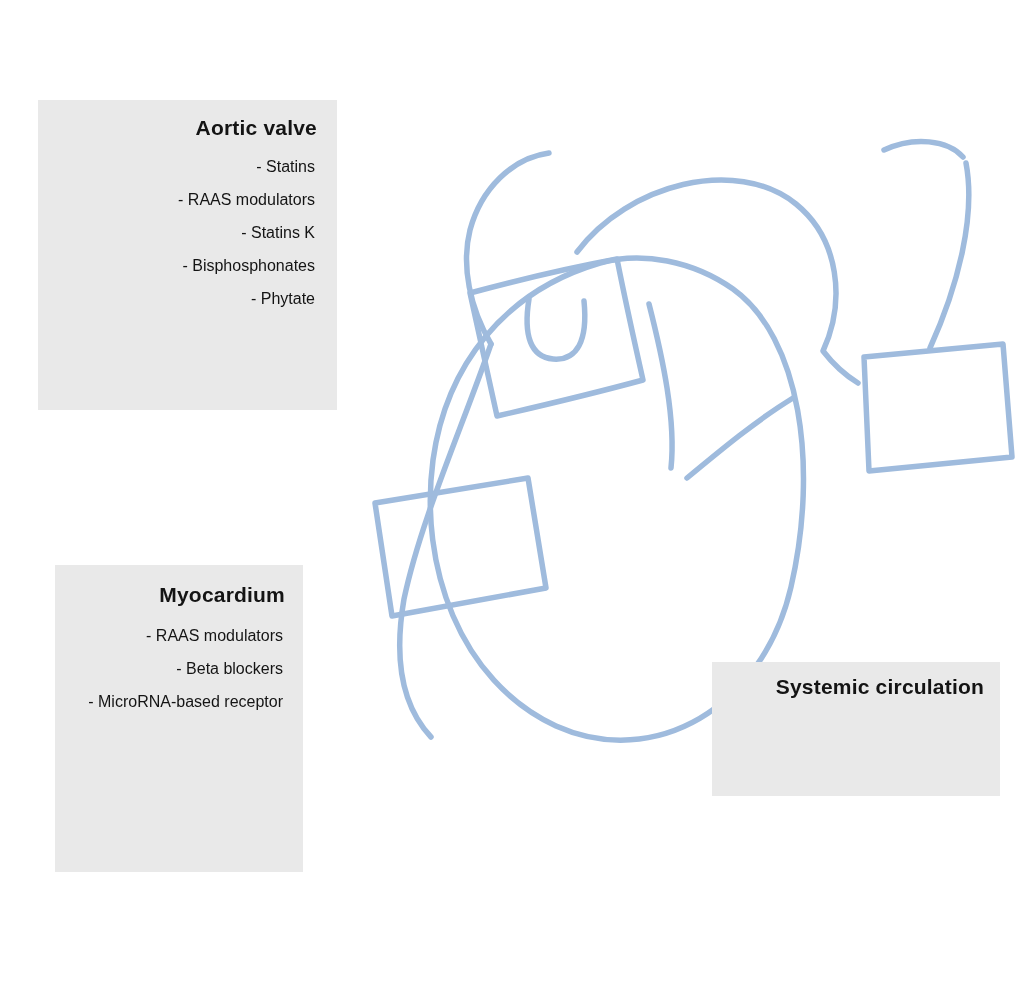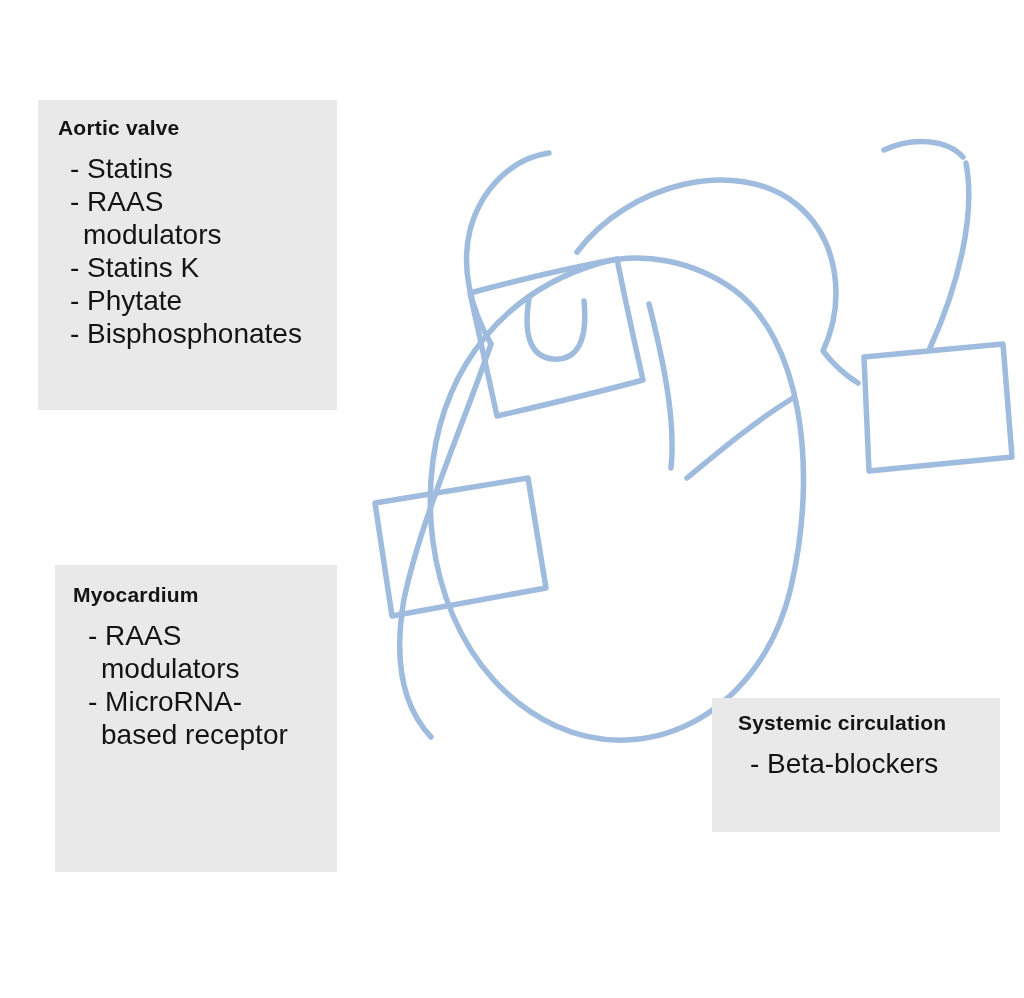--- a/index.html
+++ b/index.html
@@ -18,39 +18,40 @@
   }
   .sketch {
     position: absolute; left: 0; top: 0;
     width: 1024px; height: 998px;
     color: var(--sketch-stroke, #9fbbdd);
   }
   .sketch path { fill: none; stroke: currentColor; stroke-width: 5.5; stroke-linecap: round; stroke-linejoin: round; }
   .infobox {
     position: absolute;
     background: var(--box-background, #e9e9e9);
+    text-align: right;
   }
   .infobox h2 {
     margin: 0 0 10px 0;
     font-size: 21px;
     font-weight: bold;
     letter-spacing: 0.2px;
   }
   .infobox ul {
-    margin: 12px; padding: 0; list-style: none;
-    font-size: 28px; line-height: 33px;
+    margin: 2px; padding: 0; list-style: none;
+    font-size: 16px; line-height: 33px;
   }
   .infobox li { padding-left: 13px; text-indent: -13px; }
   #box-aortic { left: 38px; top: 100px; width: 299px; height: 310px; padding: 16px 20px; }
   #box-aortic li { max-width: 260px; }
-  #box-myo { left: 55px; top: 565px; width: 282px; height: 307px; padding: 18px 18px; }
+  #box-myo { left: 55px; top: 565px; width: 248px; height: 307px; padding: 18px 18px; }
   #box-myo h2 { margin-bottom: 12px; }
   #box-myo ul { padding-left: 3px; }
   #box-myo li { max-width: 208px; }
-  #box-sys { left: 712px; top: 698px; width: 288px; height: 134px; padding: 13px 16px 12px 26px; }
+  #box-sys { left: 712px; top: 662px; width: 288px; height: 134px; padding: 13px 16px 12px 26px; }
   #box-sys h2 { margin-bottom: 6px; }
 </style>
 </head>
 <body>
 
 <div class="stage">
 
   <svg class="sketch" viewBox="0 0 1024 998" aria-hidden="true">
     <path d="M 600 263 C 504 291 446 366 433 460 C 419 565 459 681 556 726 C 654 770 763 708 791 587 C 819 465 800 337 733 289 C 693 261 642 251 600 263 Z"></path>
     <path d="M 549 153 C 512 158 481 189 470 230 C 461 266 470 308 491 344"></path>
@@ -65,33 +66,33 @@
     <path d="M 687 478 C 722 449 757 420 793 398"></path>
     <path d="M 375 503 L 528 478 L 546 588 L 392 616 Z"></path>
   </svg>
 
   <section class="infobox" id="box-aortic">
     <h2>Aortic valve</h2>
     <ul>
       <li>- Statins</li>
       <li>- RAAS modulators</li>
       <li>- Statins K</li>
+      <li>- Bisphosphonates</li>
       <li>- Phytate</li>
-      <li>- Bisphosphonates</li>
     </ul>
   </section>
 
   <section class="infobox" id="box-myo">
     <h2>Myocardium</h2>
     <ul>
       <li>- RAAS modulators</li>
+      <li>- Beta blockers</li>
       <li>- MicroRNA-based receptor</li>
     </ul>
   </section>
 
   <section class="infobox" id="box-sys">
     <h2>Systemic circulation</h2>
     <ul>
-      <li>- Beta-blockers</li>
     </ul>
   </section>
 
 </div>
 
 </body></html>

